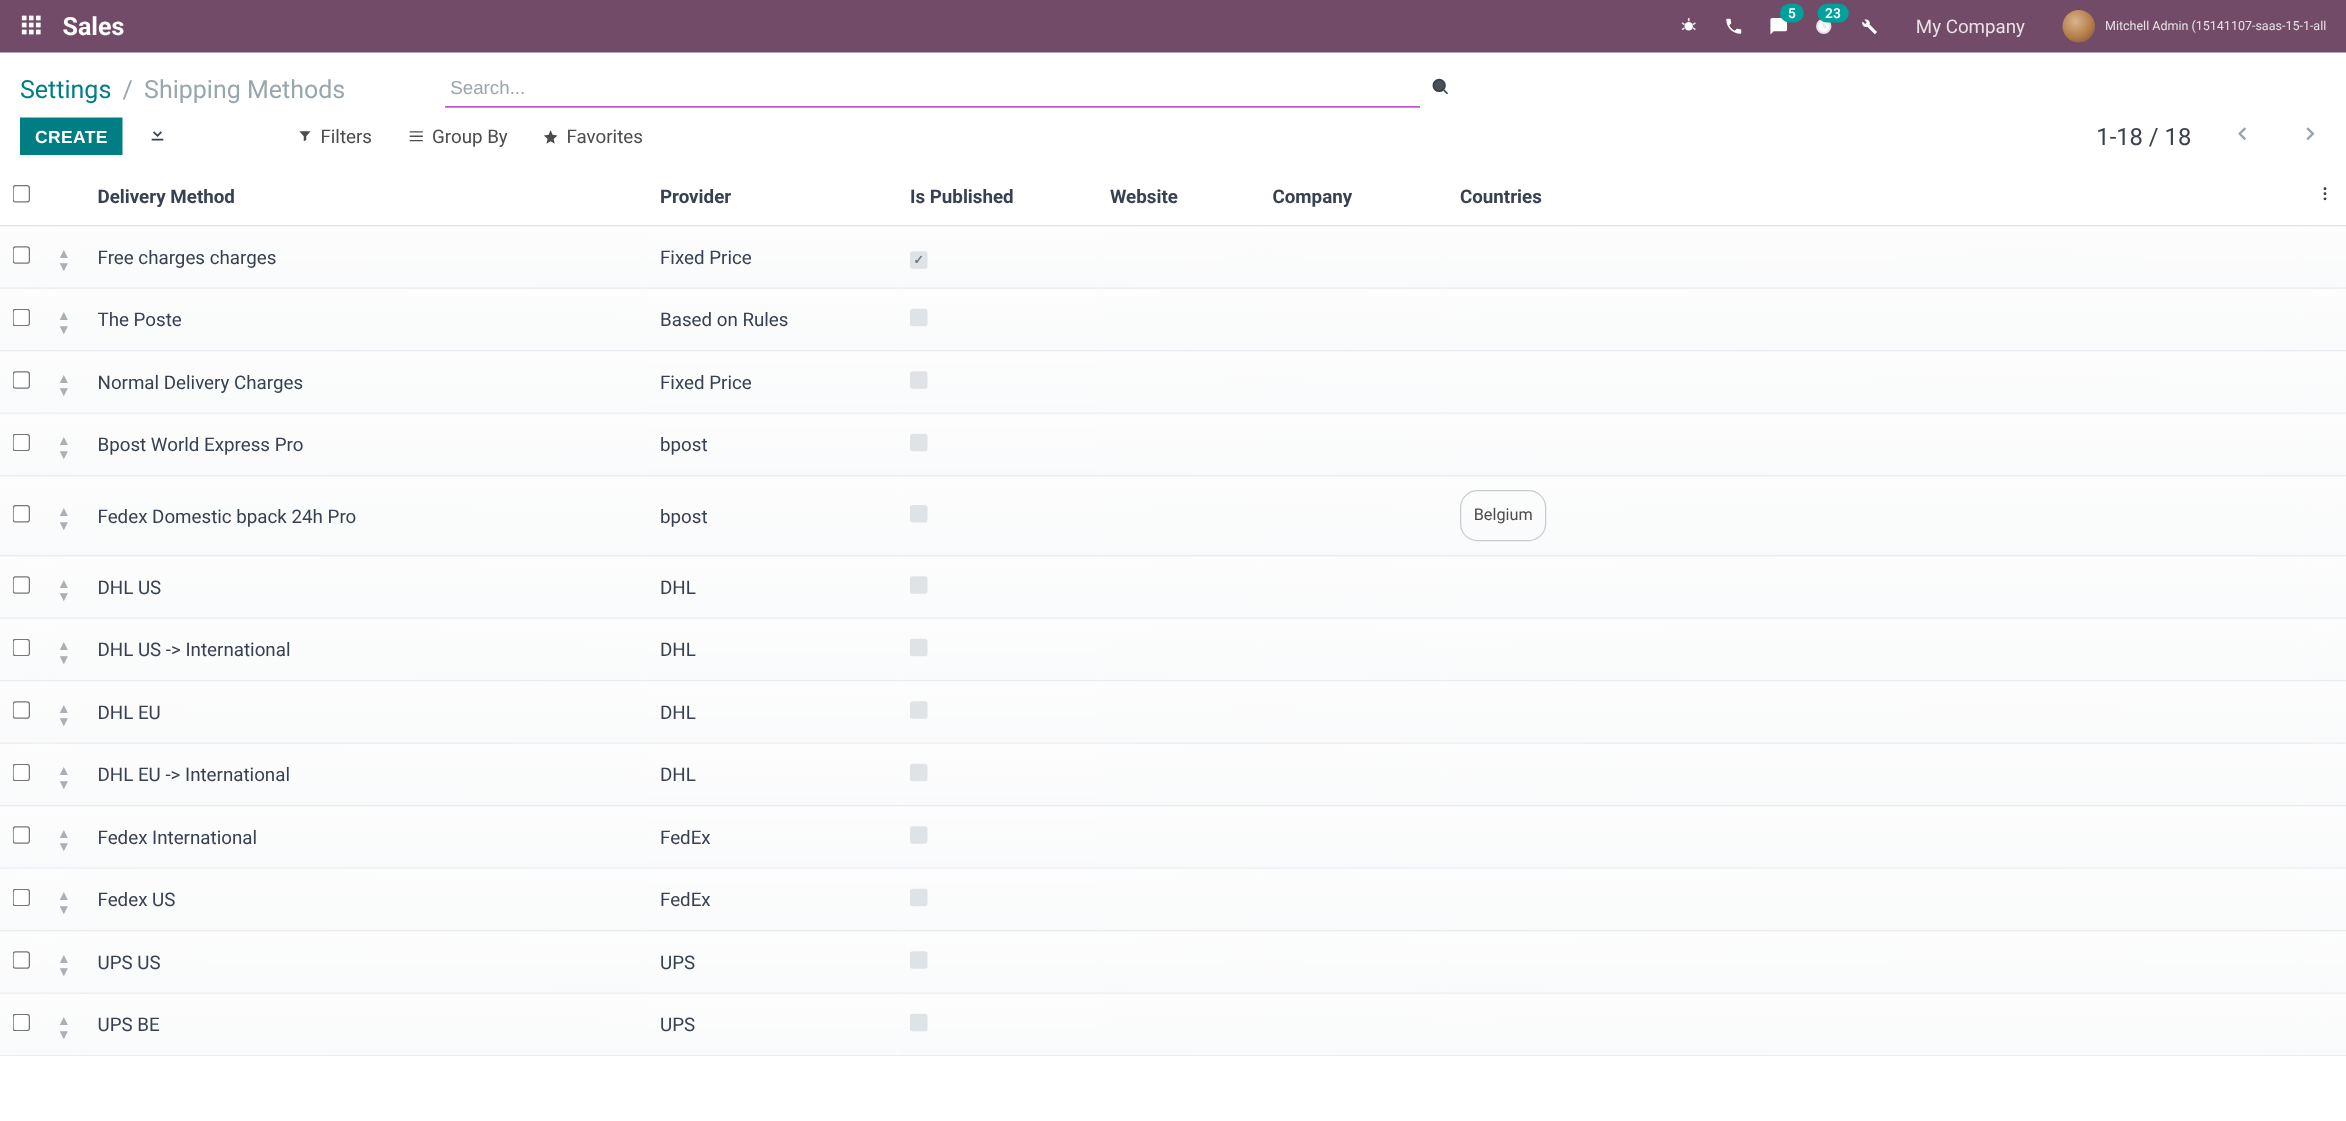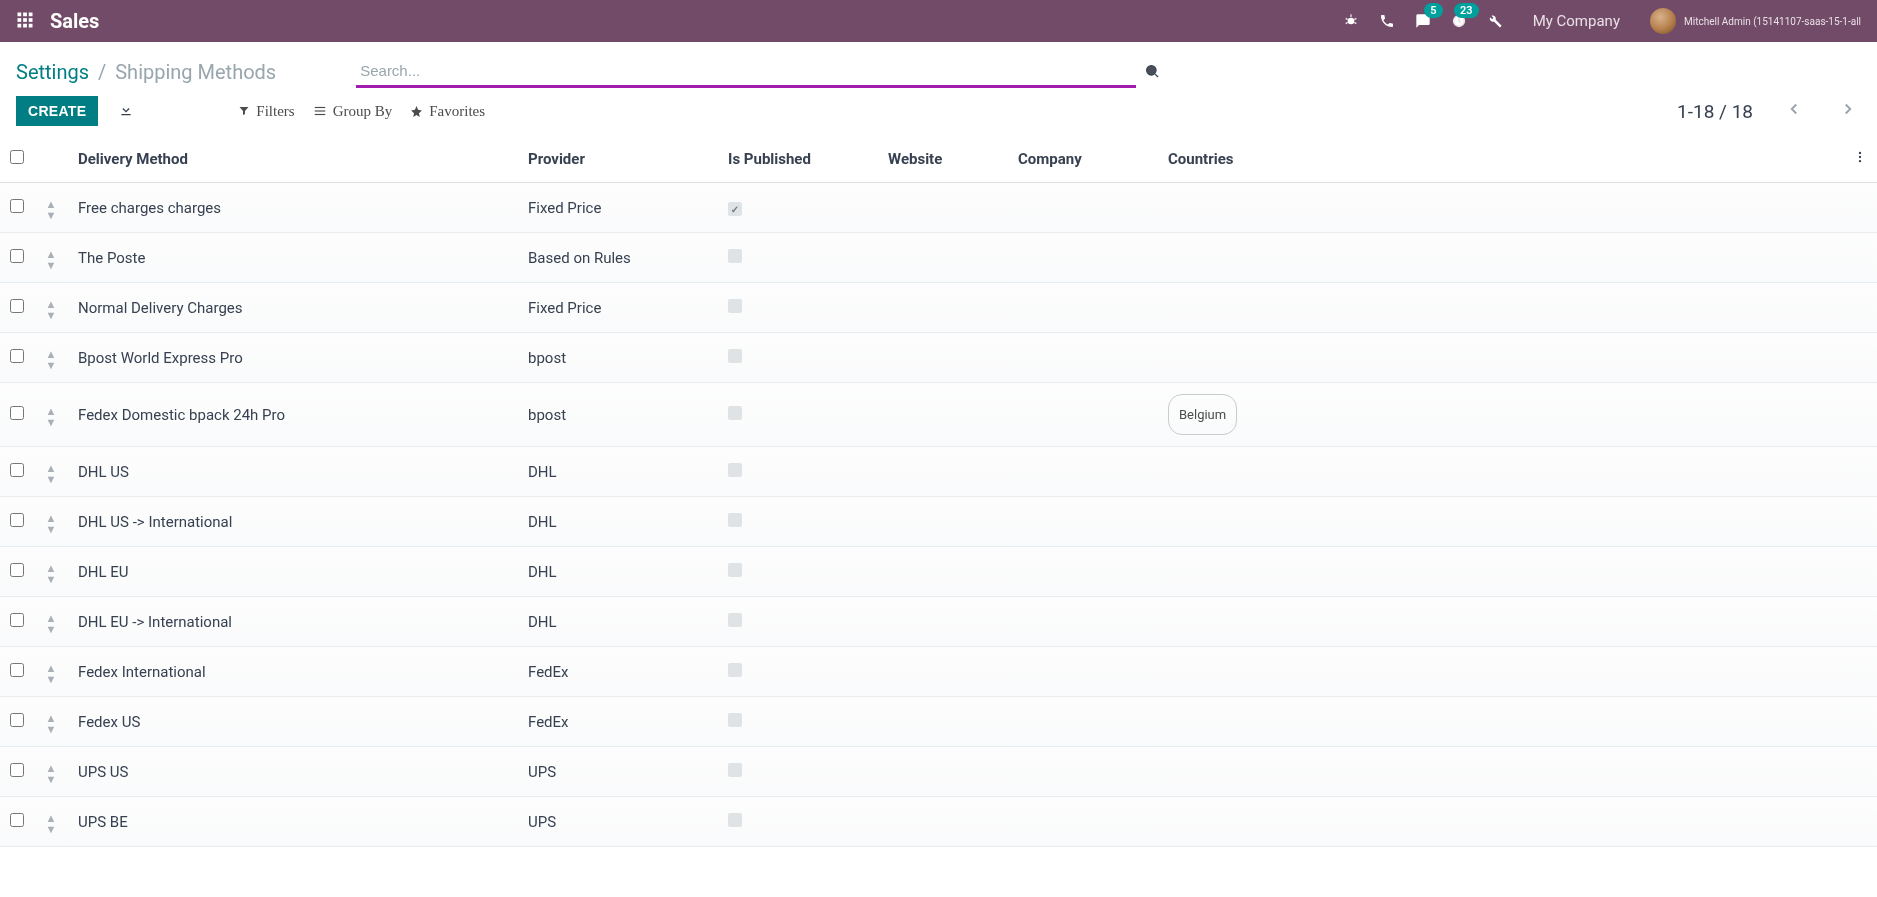--- a/index.html
+++ b/index.html
@@ -20,27 +20,27 @@
 .navbar .avatar { width: 26px; height: 26px; border-radius: 50%; background: radial-gradient(circle at 40% 35%, #d9b38c 0%, #b57e4a 55%, #6b4e2e 100%); display: inline-block; }
 
 
 .control-panel { padding: 14px 16px 0 16px; }
 .cp-row { display: flex; align-items: center; justify-content: space-between; margin-bottom: 8px; }
 .breadcrumb { font-size: 20px; }
 .breadcrumb .link { color: #017e84; }
 .breadcrumb .sep { color: #98a6ad; margin: 0 4px; }
 .breadcrumb .active { color: #98a6ad; }
 
-.search-input { flex: 1; max-width: 780px; border: none; border-bottom: 3px solid #a21caf; padding: 6px 4px; font-size: 15px; outline: none; }
+.search-input { flex: 1; max-width: 780px; border: none; border-bottom: 1px solid #a21caf; padding: 6px 4px; font-size: 15px; outline: none; }
 .search-input::placeholder { color: #98a6ad; }
 .search-wrap { display: flex; align-items: center; gap: 8px; flex: 1; margin-left: 80px; }
 
 .btn-create { background: #017e84; color: #fff; border: none; padding: 7px 12px; font-size: 14px; font-weight: 600; letter-spacing: 0.3px; cursor: pointer; }
 .toolbar-left { display: flex; align-items: center; gap: 20px; }
-.search-options { display: flex; align-items: flex-start; gap: 18px; margin-left: 24px; font-family: Liberation Serif, serif; }
+.search-options { display: flex; align-items: flex-start; gap: 28px; margin-left: 24px; }
 .search-options .opt { display: flex; align-items: center; gap: 6px; font-size: 15px; color: #4c4c4c; cursor: pointer; }
 .pager { display: flex; align-items: center; gap: 28px; font-size: 19px; color: #374151; }
 .chev { color: #9aa3ab; cursor: pointer; padding: 2px 4px; }
 
 
 table { width: 100%; border-collapse: collapse; margin-top: 10px; }
 th { text-align: left; font-size: 15px; font-weight: 700; color: #374151; padding: 14px 10px; border-bottom: 1px solid #dee2e6; }
 td { padding: 11px 10px; font-size: 15px; color: #374151; border-bottom: 1px solid #e9ecef; }
 tr.data-row td { background: linear-gradient(#fdfdfd, #f9fafb); }
 .col-check { width: 34px; text-align: center; }

